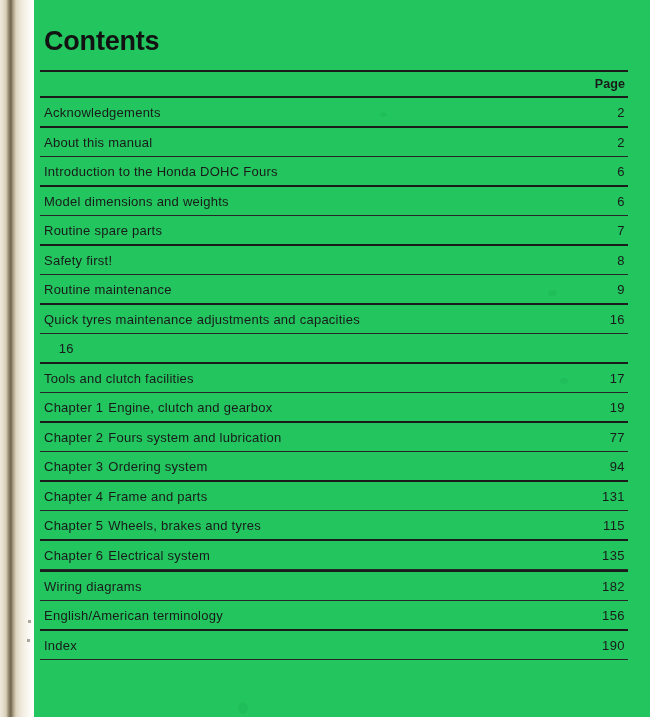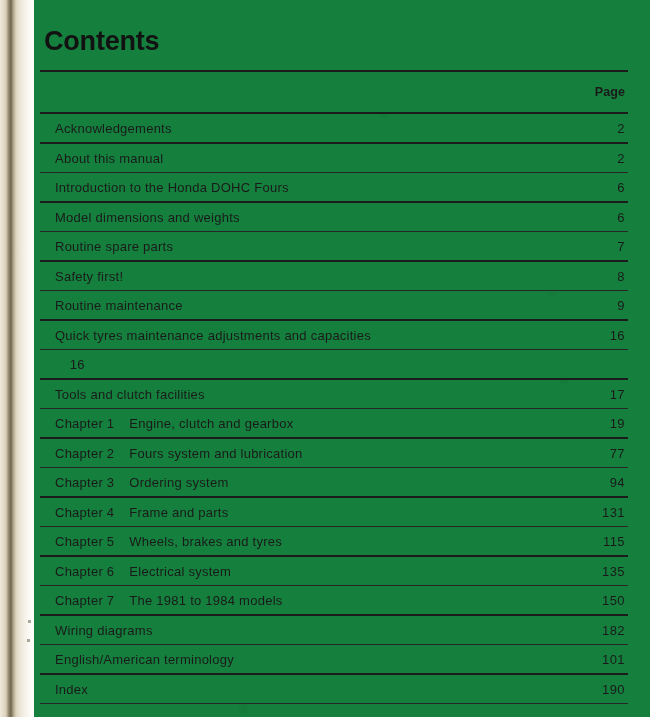--- a/index.html
+++ b/index.html
@@ -4,21 +4,21 @@
 <style>
   html, body {
     margin: 0;
     padding: 0;
     background: #ffffff;
   }
   #page {
     position: relative;
     width: 650px;
     height: 717px;
-    background: #15803d;
+    background: #22c55e;
     overflow: hidden;
     font-family: "Liberation Sans", sans-serif;
     color: #1a1a1a;
   }
 
   
   #gutter {
     position: absolute;
     left: 0;
     top: 0;
@@ -76,47 +76,46 @@
     border-top-color: #262626;
   }
 
   #rule-title { margin-top: 15px; }
 
   
   #header-row {
     display: flex;
     align-items: center;
     justify-content: flex-end;
-    height: 40px;
+    height: 24px;
   }
   #header-page-label {
     font-size: 12.5px;
     font-weight: bold;
     letter-spacing: 0.1px;
     padding-right: 3px;
   }
 
   
   .toc-row {
     display: flex;
     align-items: center;
     justify-content: space-between;
     height: 28px;
     padding: 0 0 0 4px;
-    margin-left: 11px;
   }
   .toc-entry {
     font-size: 13px;
     letter-spacing: 0.25px;
     white-space: nowrap;
     display: flex;
     align-items: baseline;
   }
   .toc-chapter {
-    padding-right: 15px;
+    padding-right: 5px;
     text-align: right;
   }
   .toc-page {
     font-size: 13px;
     letter-spacing: 0.4px;
     padding-right: 3px;
     text-align: right;
     min-width: 30px;
   }
 
@@ -264,40 +263,33 @@
         </div>
         <div class="rule"></div>
         <div class="toc-row">
           <span class="toc-entry">
             <span class="toc-chapter">Chapter 6</span>
             <span>Electrical system</span>
           </span>
           <span class="toc-page">135</span>
         </div>
         <div class="rule thin"></div>
-        <div class="toc-row">
-          <span class="toc-entry">
-            <span class="toc-chapter">Chapter 7</span>
-            <span>The 1981 to 1984 models</span>
-          </span>
-          <span class="toc-page">150</span>
-        </div>
         <div class="rule"></div>
         <div class="toc-row">
           <span class="toc-entry">
             <span>Wiring diagrams</span>
           </span>
           <span class="toc-page">182</span>
         </div>
         <div class="rule thin"></div>
         <div class="toc-row">
           <span class="toc-entry">
             <span>English/American terminology</span>
           </span>
-          <span class="toc-page">101</span>
+          <span class="toc-page">156</span>
         </div>
         <div class="rule"></div>
         <div class="toc-row">
           <span class="toc-entry">
             <span>Index</span>
           </span>
           <span class="toc-page">190</span>
         </div>
         <div class="rule thin"></div>
       </div>

